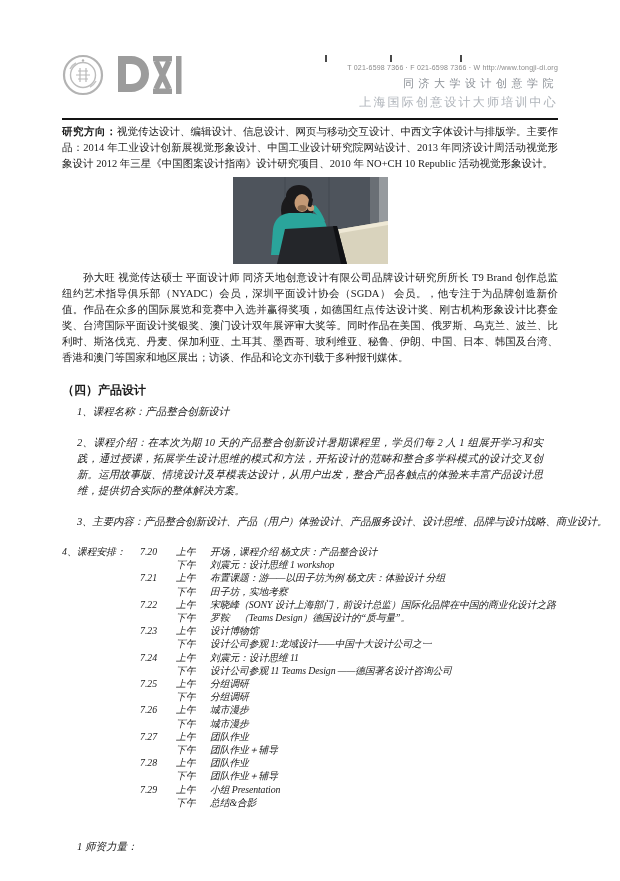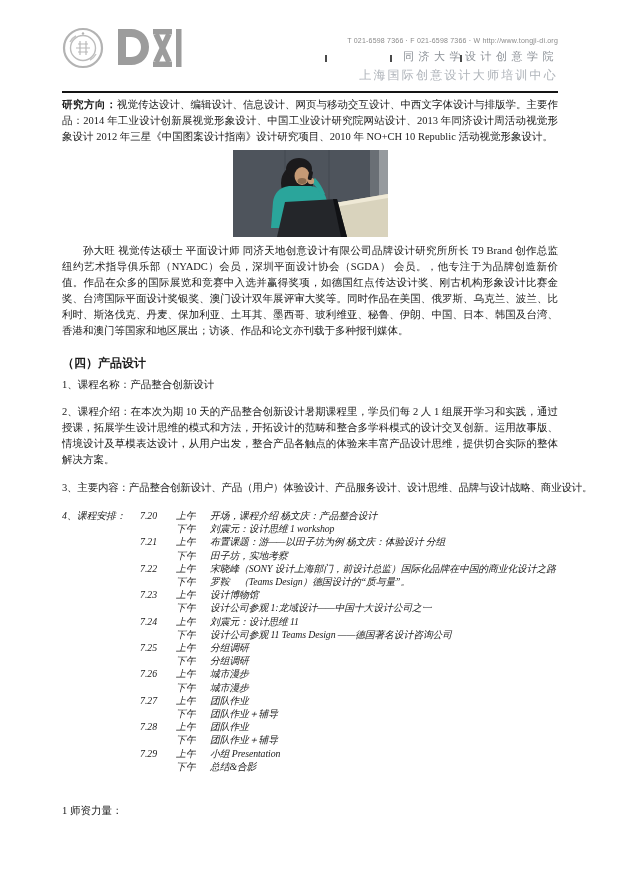--- a/index.html
+++ b/index.html
@@ -12,21 +12,21 @@
     color:#1a1a1a;
     overflow:hidden;
     box-sizing:border-box;
   }
   .reg-mark{position:absolute;top:55px;width:2px;height:7px;background:#4a4a4a;}
   .reg-mark.m1{left:325px;}
   .reg-mark.m2{left:390px;}
   .reg-mark.m3{left:460px;}
 
   .header{
-    margin:0 62px;padding-top:27px;
+    margin:0 62px;padding-top:54px;
     display:flex;justify-content:space-between;align-items:flex-start;
   }
   .logos{display:flex;align-items:center;gap:12px;}
   .head-right{text-align:right;margin-top:10px;font-family:"Liberation Sans","DejaVu Sans",sans-serif;}
   .contact{font-size:7px;color:#8a8a8a;letter-spacing:0.2px;}
   .org-cn{font-size:11px;color:#8b9096;letter-spacing:4.5px;margin-top:5px;}
   .org-sub{font-size:12px;color:#aeb3b9;letter-spacing:2.2px;margin-top:3px;}
 
   .rule{margin:7px 62px 0 62px;border-top:2px solid #141414;}
 
@@ -34,21 +34,21 @@
   .para{font-size:10.5px;line-height:16px;text-align:justify;margin:0;}
   .intro{margin-top:4px;}
   .intro b{letter-spacing:0.5px;}
 
   .photo-wrap{text-align:center;margin-top:5px;height:87px;}
   .photo-wrap svg{display:inline-block;}
 
   .bio{margin-top:6px;text-indent:2em;}
 
   .sec-head{font-size:12px;font-weight:bold;margin:16px 0 0 0;}
-  .item{font-size:10.5px;line-height:16px;margin:0;}
+  .item{font-size:10.5px;line-height:16px;margin:15px;font-style:italic;}
   .item1{margin-top:5px;}
   .item2{margin-top:11px;text-align:justify;}
   .item3{margin-top:12px;white-space:nowrap;letter-spacing:-0.2px;}
 
   .sched-wrap{
     position:relative;margin-top:13px;padding-left:78px;
     font-size:9.8px;line-height:13.2px;font-style:italic;
   }
   .sched-label{position:absolute;left:0;top:0;white-space:nowrap;}
   .srow{display:flex;align-items:center;}

